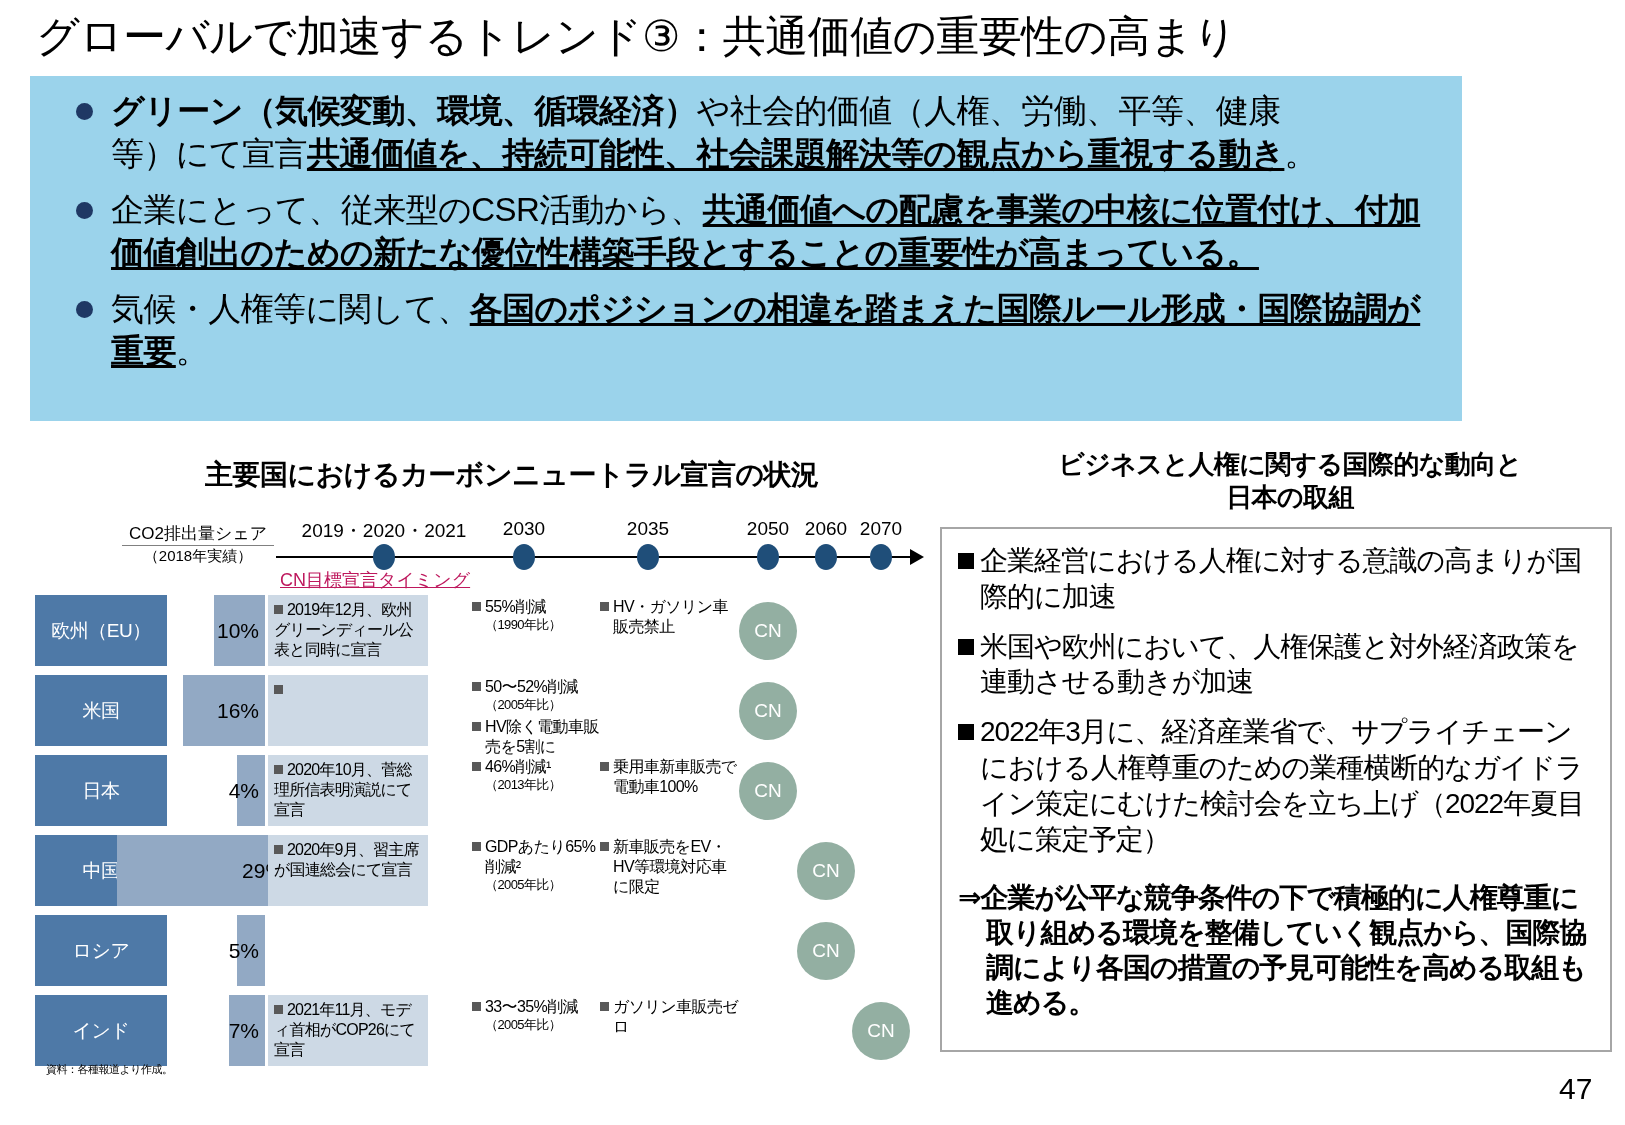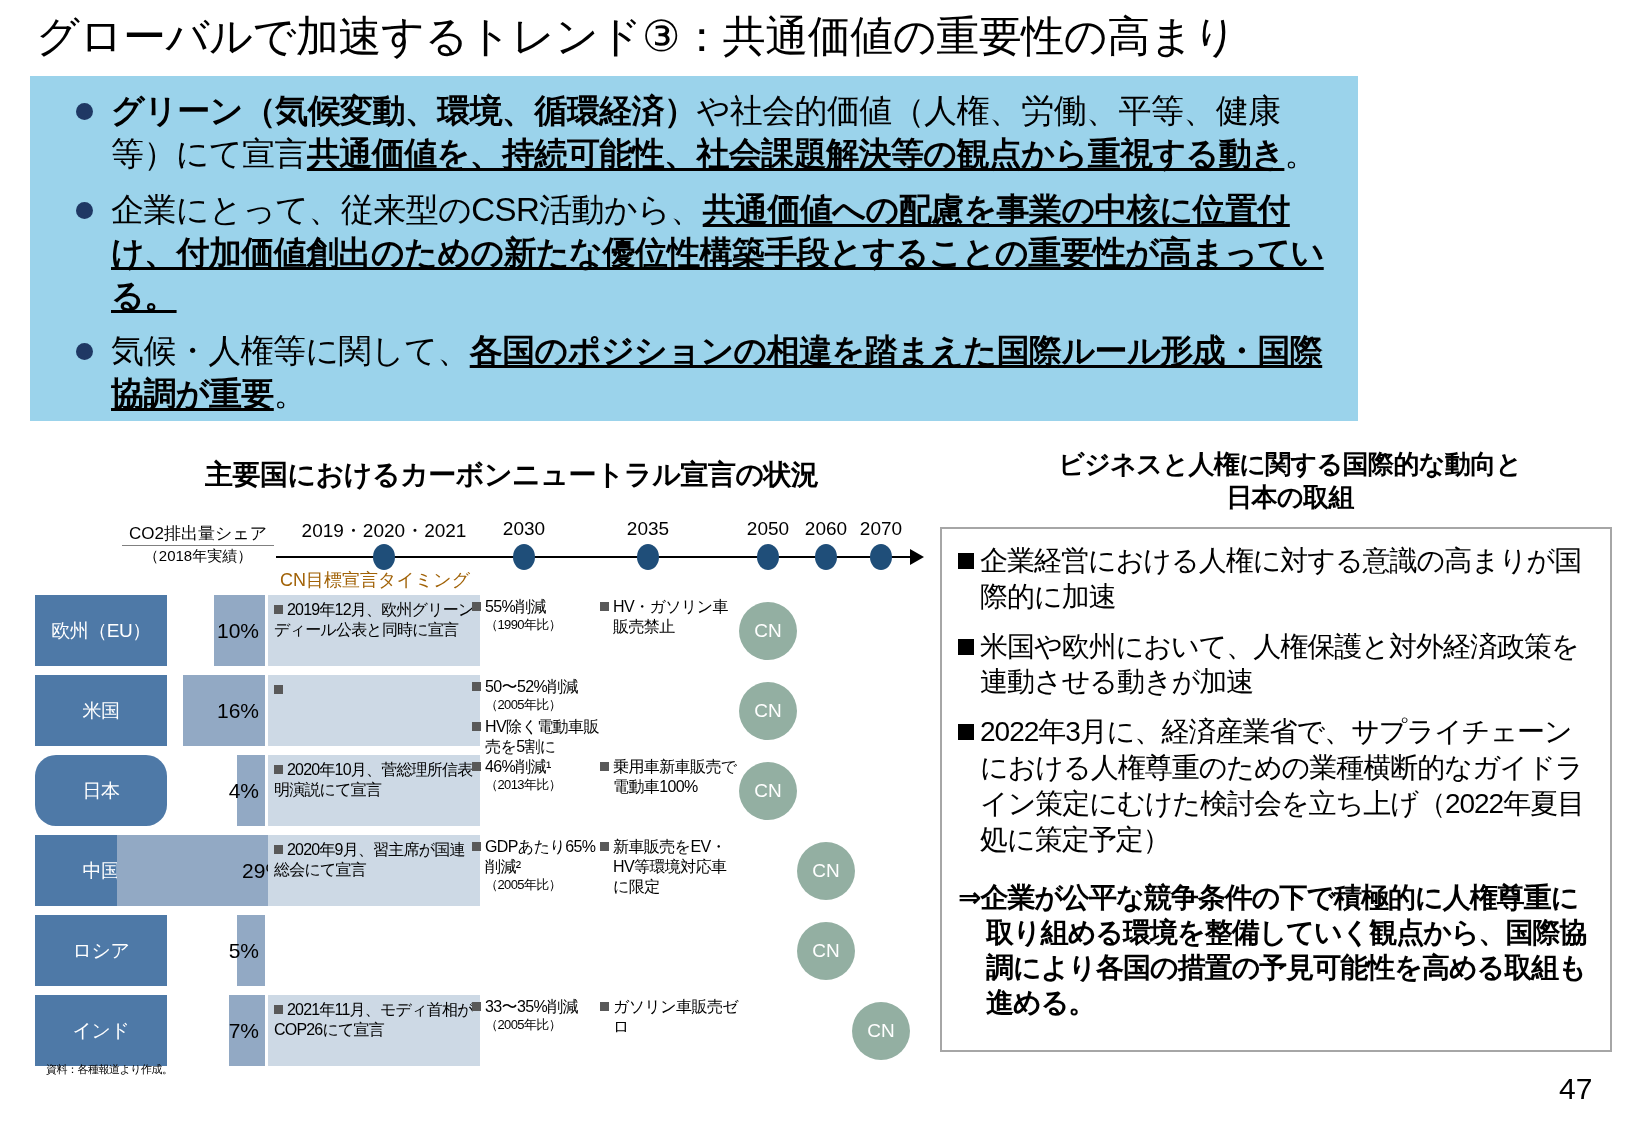--- a/index.html
+++ b/index.html
@@ -25,21 +25,21 @@
     font-weight: normal;
     letter-spacing: -0.5px;
     white-space: nowrap;
   }
 
   
   .bullet-box {
     position: absolute;
     left: 30px;
     top: 76px;
-    width: 1328px;
+    width: 1432px;
     height: 345px;
     background: #9BD3EB;
     box-sizing: border-box;
     padding: 14px 20px 0 20px;
   }
   .bullet-row {
     display: flex;
     align-items: flex-start;
     margin-bottom: 13px;
   }
@@ -123,22 +123,23 @@
     font-size: 19px;
     transform: translateX(-50%);
     top: 518px;
     white-space: nowrap;
   }
   .cn-timing-label {
     position: absolute;
     left: 280px;
     top: 568px;
     font-size: 18px;
-    color: #a16207;
+    color: #be185d;
     white-space: nowrap;
+    text-decoration: underline;
   }
 
   
   .row {
     position: absolute;
     left: 0;
     width: 100%;
     height: 71px;
   }
   .country-cell {
@@ -162,21 +163,21 @@
     align-items: center;
     justify-content: flex-end;
     font-size: 21px;
     color: #000000;
     box-sizing: border-box;
     padding-right: 6px;
   }
   .decl-cell {
     position: absolute;
     left: 268px;
-    width: 212px;
+    width: 160px;
     height: 71px;
     background: #CDD9E5;
     box-sizing: border-box;
     padding: 5px 4px 0 6px;
     font-size: 16px;
     line-height: 1.25;
     letter-spacing: -0.8px;
   }
   .sq {
     display: inline-block;
@@ -351,21 +352,21 @@
         <span>16%</span>
       </div>
       <div class="decl-cell" style="background: rgb(205, 217, 229);"><span class="sq"></span></div>
       <div class="col2030" style="top: 2px;">
         <div class="hang"><span class="sq"></span><span>50〜52%削減</span><div class="note-sm" style="padding-left: 13px;">（2005年比）</div></div>
         <div class="hang sub-item"><span class="sq"></span><span>HV除く電動車販売を5割に</span></div>
       </div>
       <div class="cn-circle" style="left: 768px; top: 7px; background: rgb(147, 175, 162);">CN</div>
     </div>
     <div class="row" style="top: 755px;">
-      <div class="country-cell" style="background: rgb(78, 121, 167); border-radius: 21px;">日本</div>
+      <div class="country-cell" style="background: rgb(78, 121, 167);">日本</div>
       <div class="share-bar" style="width: 28px; left: 237px; background: rgb(146, 169, 196);">
         <span>4%</span>
       </div>
       <div class="decl-cell" style="background: rgb(205, 217, 229);"><span class="sq"></span><span>2020年10月、菅総理所信表明演説にて宣言</span></div>
       <div class="col2030" style="top: 2px;">
         <div class="hang"><span class="sq"></span><span>46%削減¹</span><div class="note-sm" style="padding-left: 13px;">（2013年比）</div></div>
       </div>
       <div class="col2035" style="top: 2px;">
         <div class="hang"><span class="sq"></span><span>乗用車新車販売で電動車100%</span></div>
       </div>

